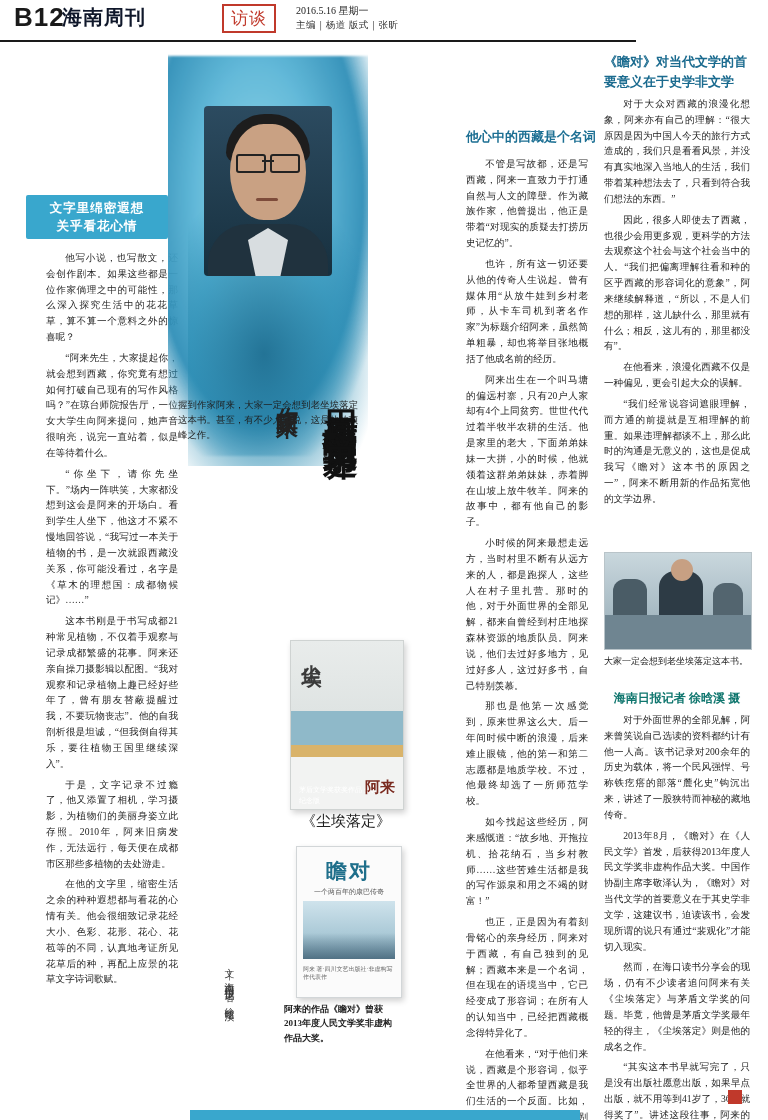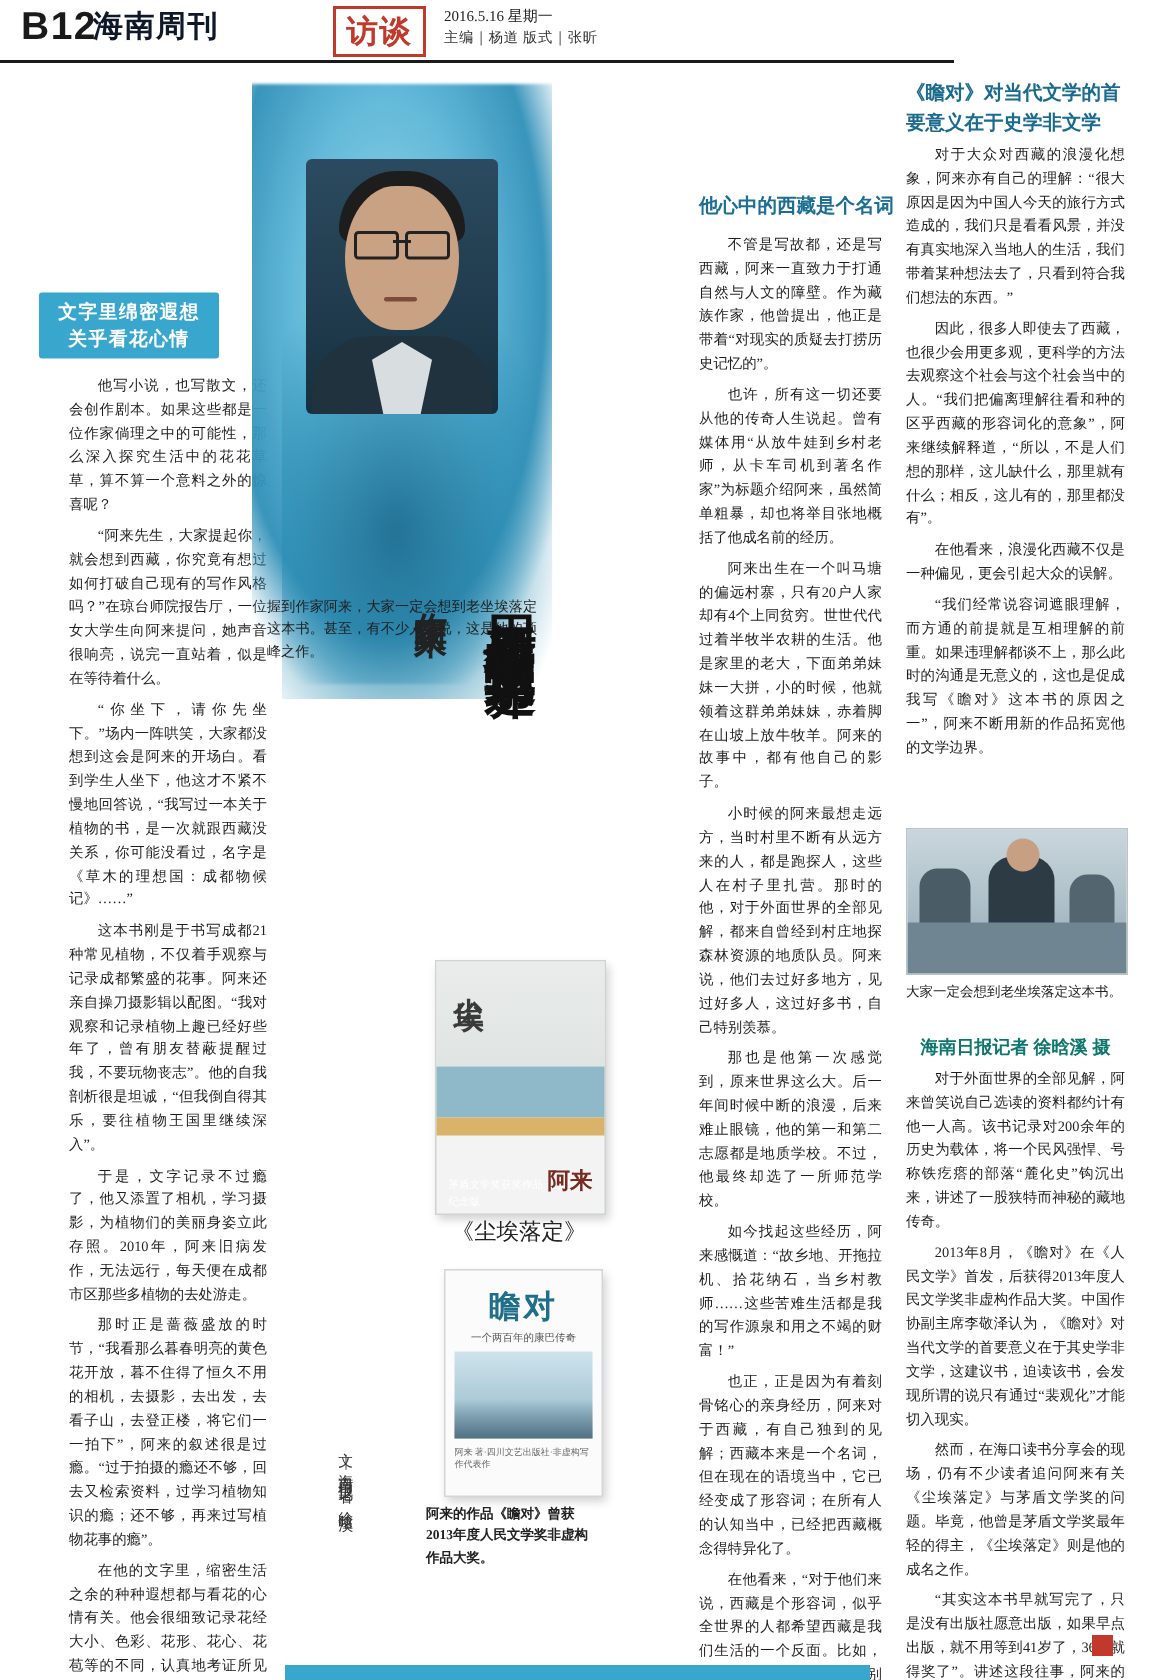--- a/index.html
+++ b/index.html
@@ -11,30 +11,30 @@
     position:relative;
     overflow:hidden;
   }
   .page{position:absolute;inset:0;}
 
   
   .masthead{position:absolute;left:0;top:0;width:636px;height:40px;border-bottom:2px solid #1a1a1a;}
   .folio{position:absolute;left:14px;top:2px;font-size:26px;font-weight:bold;letter-spacing:1px;font-family:"Liberation Sans",sans-serif;}
   .pub-name{position:absolute;left:62px;top:4px;font-size:20px;font-weight:bold;letter-spacing:1px;color:#0f172a;}
   .section-box{position:absolute;left:222px;top:4px;border:2px solid #c0392b;padding:1px 7px;}
-  .section-box span{color:#c0392b;font-size:21px;font-weight:bold;letter-spacing:1px;}
+  .section-box span{color:#c0392b;font-size:17px;font-weight:normal;letter-spacing:1px;}
   .issue-date{position:absolute;left:296px;top:4px;font-size:10px;color:#222;}
   .credits{position:absolute;left:296px;top:19px;font-size:9.5px;color:#333;letter-spacing:.5px;}
 
   
   .col{position:absolute;font-size:9.6px;line-height:1.65;text-align:justify;color:#1e1e1e;}
   .col p{margin:0 0 5px 0;text-indent:2em;}
 
   
-  .left-head{position:absolute;left:26px;top:195px;width:120px;height:44px;background:#39a7cd;color:#fff;
+  .left-head{position:absolute;left:26px;top:195px;width:142px;height:44px;background:#39a7cd;color:#fff;
     display:flex;flex-direction:column;align-items:center;justify-content:center;font-family:"Liberation Sans",sans-serif;
     font-size:12.5px;font-weight:bold;letter-spacing:1px;line-height:1.45;border-radius:2px;}
   .left-body{left:26px;top:250px;width:132px;height:800px;margin-left:20px;}
 
   
   .vtitle{
     position:absolute;left:320px;top:382px;
     writing-mode:vertical-rl;text-orientation:upright;
     font-size:35px;font-weight:bold;letter-spacing:4px;line-height:1.12;
     color:#111;font-family:"Liberation Serif",serif;
@@ -127,21 +127,20 @@
     <div>文字里绵密遐想</div>
     <div>关乎看花心情</div>
   </div>
 
   <div class="col left-body">
     <p>他写小说，也写散文，还会创作剧本。如果这些都是一位作家倘理之中的可能性，那么深入探究生活中的花花草草，算不算一个意料之外的惊喜呢？</p>
     <p>“阿来先生，大家提起你，就会想到西藏，你究竟有想过如何打破自己现有的写作风格吗？”在琼台师院报告厅，一位女大学生向阿来提问，她声音很响亮，说完一直站着，似是在等待着什么。</p>
     <p>“你坐下，请你先坐下。”场内一阵哄笑，大家都没想到这会是阿来的开场白。看到学生人坐下，他这才不紧不慢地回答说，“我写过一本关于植物的书，是一次就跟西藏没关系，你可能没看过，名字是《草木的理想国：成都物候记》……”</p>
     <p>这本书刚是于书写成都21种常见植物，不仅着手观察与记录成都繁盛的花事。阿来还亲自操刀摄影辑以配图。“我对观察和记录植物上趣已经好些年了，曾有朋友替蔽提醒过我，不要玩物丧志”。他的自我剖析很是坦诚，“但我倒自得其乐，要往植物王国里继续深入”。</p>
     <p>于是，文字记录不过瘾了，他又添置了相机，学习摄影，为植物们的美丽身姿立此存照。2010年，阿来旧病发作，无法远行，每天便在成都市区那些多植物的去处游走。</p>
-    <p>那时正是蔷薇盛放的时节，“我看那么暮春明亮的黄色花开放，暮不住得了恒久不用的相机，去摄影，去出发，去看子山，去登正楼，将它们一一拍下”，阿来的叙述很是过瘾。“过于拍摄的瘾还不够，回去又检索资料，过学习植物知识的瘾；还不够，再来过写植物花事的瘾”。</p>
     <p>在他的文字里，缩密生活之余的种种遐想都与看花的心情有关。他会很细致记录花经大小、色彩、花形、花心、花苞等的不同，认真地考证所见花草后的种，再配上应景的花草文字诗词歌赋。</p>
 
   </div>
 
   <div class="hero">
     <div class="hero-ink"></div>
     <div class="hero-ink2"></div>
     <div class="hero-photo">
       <div class="hair"></div>
       <div class="face"></div>

